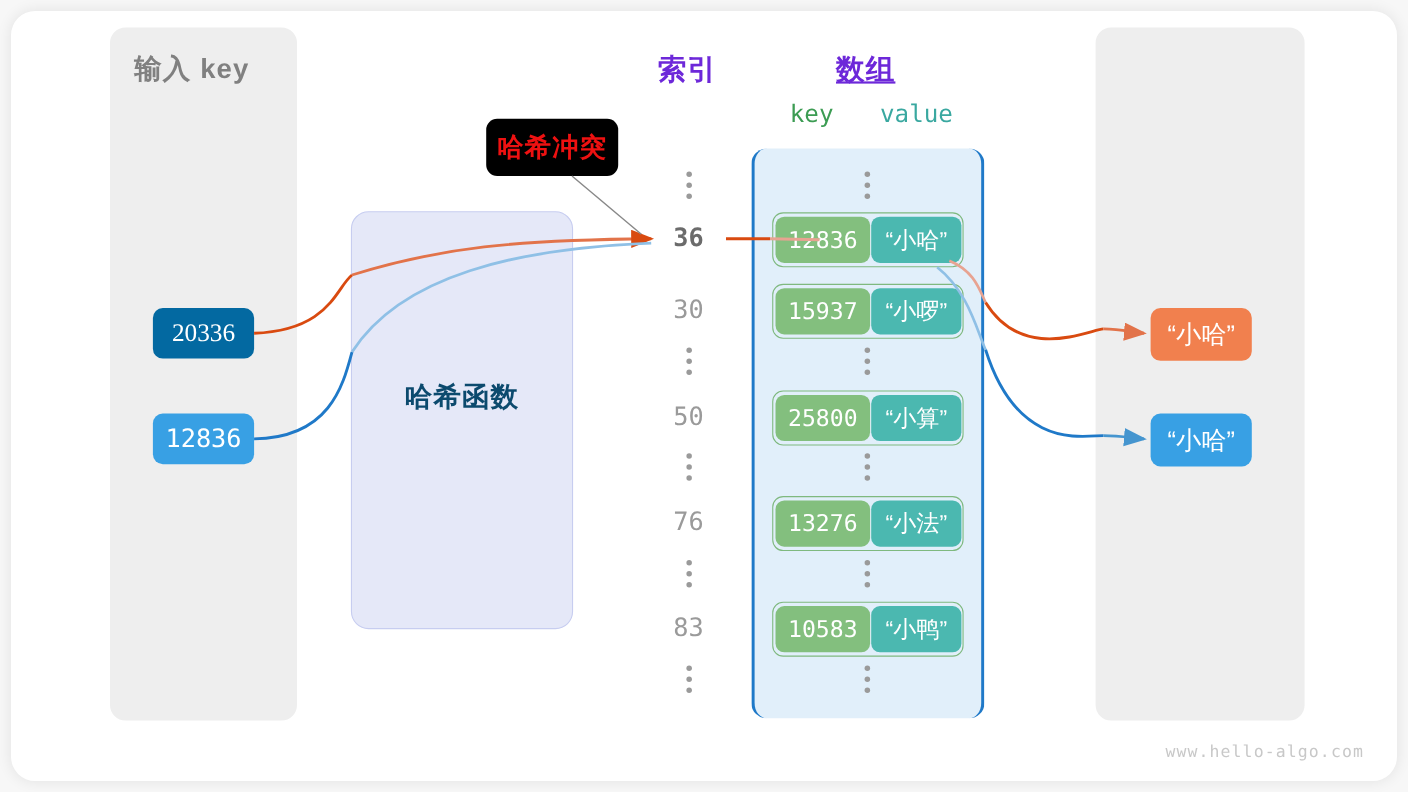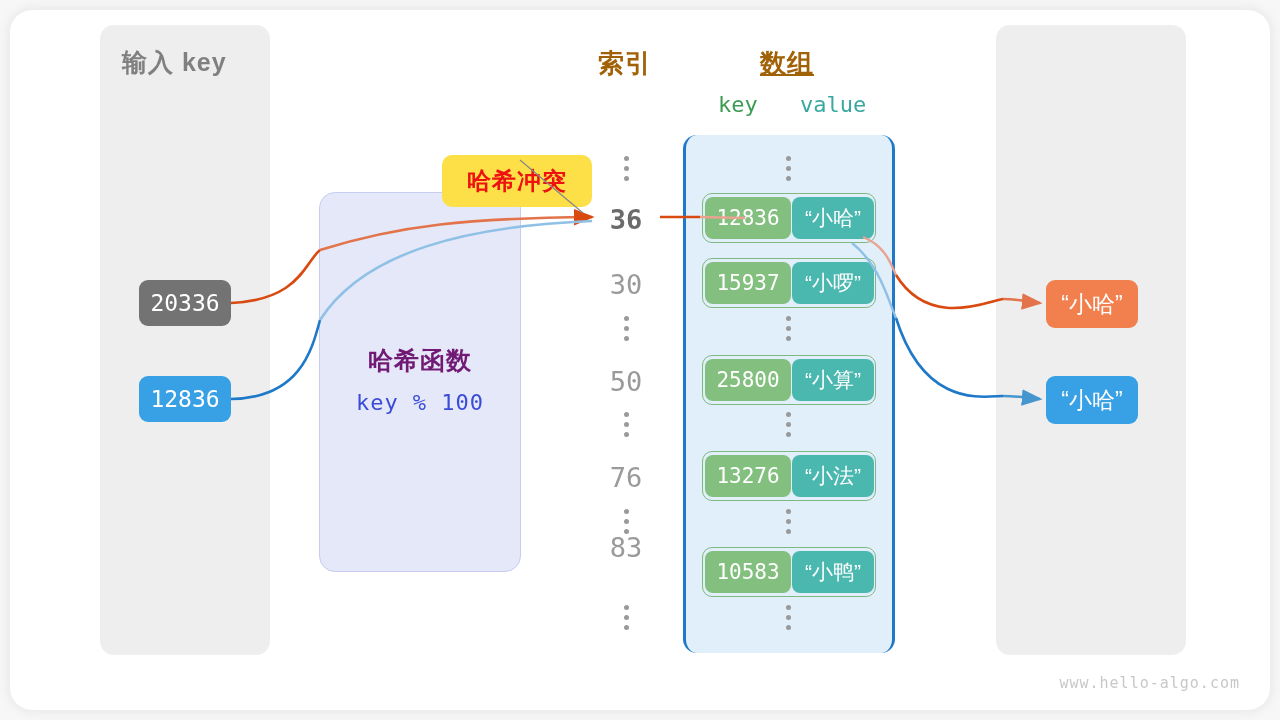--- a/index.html
+++ b/index.html
@@ -47,21 +47,21 @@
     background: #e5e8f8;
     border: 1.5px solid #c7cdf0;
     border-radius: 16px;
   }
   .hash-title {
     position: absolute;
     left: 0; right: 0; top: 151px;
     text-align: center;
     font-size: 25px;
     font-weight: bold;
-    color: #701a75;
+    color: #0c4a6e;
     letter-spacing: 1px;
   }
   .hash-sub {
     position: absolute;
     left: 0; right: 0; top: 197px;
     text-align: center;
     font-size: 22px;
     color: #3a4bd8;
     font-family: "DejaVu Sans Mono", "Liberation Mono", monospace;
     letter-spacing: 1px;
@@ -72,56 +72,55 @@
     position: absolute;
     border-radius: 9px;
     color: #ffffff;
     font-family: "DejaVu Sans Mono", "Liberation Mono", monospace;
     font-size: 23px;
     display: flex;
     align-items: center;
     justify-content: center;
     letter-spacing: 0px;
   }
-  .chip.orange { background: #737373; }
+  .chip.orange { background: #0369a1; font-family: Liberation Serif, serif; }
   .chip.blue   { background: #38a0e4; }
 
   
   .outchip {
     position: absolute;
     border-radius: 9px;
     color: #ffffff;
     font-size: 23px;
     display: flex;
     align-items: center;
     justify-content: center;
   }
   .outchip.orange { background: #f1804e; }
   .outchip.blue   { background: #38a0e4; }
 
   
   .collision {
     position: absolute;
     left: 442px; top: 108px;
-    width: 150px; height: 52px;
-    background: #fde047;
+    width: 120px; height: 52px;
+    background: #000000;
     border-radius: 10px;
     display: flex; align-items: center; justify-content: center;
     font-size: 24px; font-weight: bold;
     color: #ee1111;
     letter-spacing: 1px;
-    margin-top: 47px;
   }
 
   
   .col-head {
     position: absolute;
     font-size: 26px;
     font-weight: bold;
-    color: #a16207;
+    color: #6d28d9;
     white-space: nowrap;
     letter-spacing: 1px;
     text-align: right;
   }
   .kv-head {
     position: absolute;
     top: 92px;
     font-size: 22px;
     font-family: "DejaVu Sans Mono", "Liberation Mono", monospace;
     white-space: nowrap;
@@ -138,21 +137,21 @@
     border-left: 3px solid #1f79c8;
     border-right: 3px solid #1f79c8;
     border-radius: 14px;
   }
 
   
   .idx {
     position: absolute;
     width: 64px;
     text-align: center;
-    font-size: 27px;
+    font-size: 23px;
     color: #9a9a9a;
     font-family: "DejaVu Sans Mono", "Liberation Mono", monospace;
     left: 594px;
   }
   .idx.hl { color: #6b6b6b; font-weight: bold; }
 
   
   .vdots {
     position: absolute;
     width: 6px;
@@ -218,37 +217,36 @@
   <div class="card"></div>
 
   <div class="panel" style="left:100px; top:25px; width:170px; height:630px;"></div>
   <div class="panel-title" style="left:122px; top:46px;">输入 key</div>
 
   <div class="chip orange" style="left:139px; top:280px; width:92px; height:46px;">20336</div>
   <div class="chip blue" style="left:139px; top:376px; width:92px; height:46px;">12836</div>
 
   <div class="hashbox">
     <div class="hash-title">哈希函数</div>
-    <div class="hash-sub">key % 100</div>
   </div>
 
   <div class="collision">哈希冲突</div>
 
   <div class="col-head" style="left:598px; top:46px;">索引</div>
   <div class="col-head" style="left:760px; top:46px;text-decoration:underline;">数组</div>
   <div class="kv-head k">key</div>
   <div class="kv-head v">value</div>
 
   <div class="array"></div>
 
   <div class="idx hl" style="top:204px;">36</div>
   <div class="idx" style="top:269px;">30</div>
   <div class="idx" style="top:366px;">50</div>
   <div class="idx" style="top:462px;">76</div>
-  <div class="idx" style="top:532px;">83</div>
+  <div class="idx" style="top:558px;">83</div>
 
   <div class="vdots" style="left:623px; top:156px;">
       <i></i>
       <i></i>
       <i></i>
     </div>
   <div class="vdots" style="left:623px; top:316px;">
       <i></i>
       <i></i>
       <i></i>

